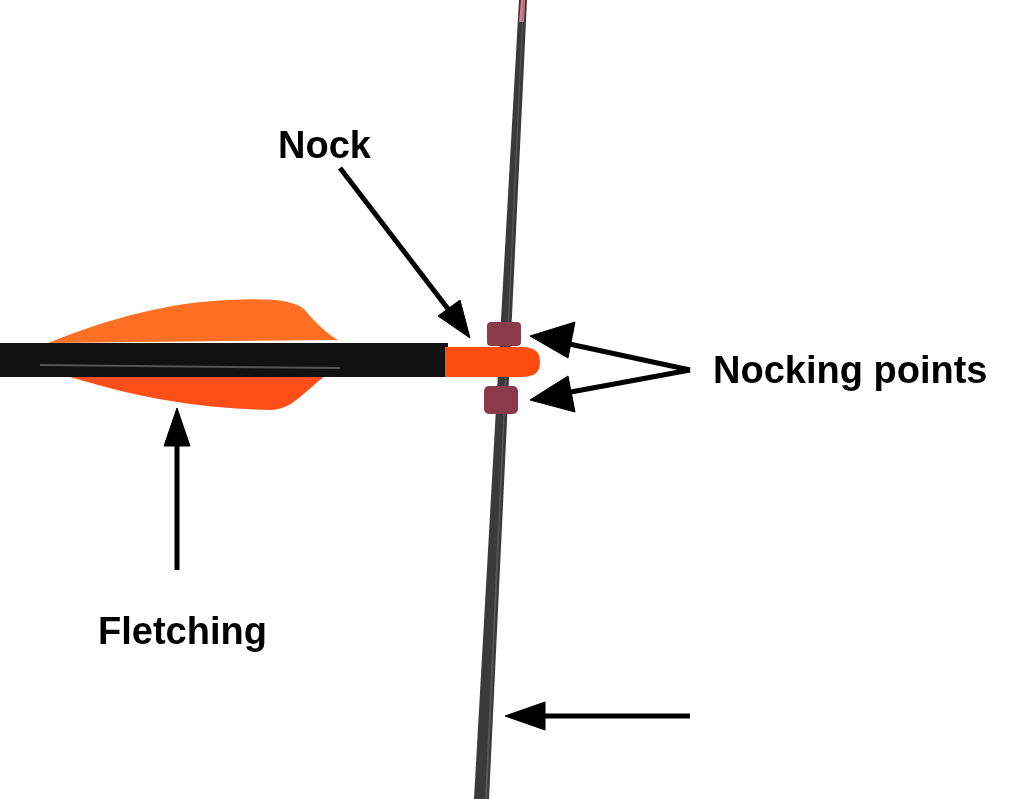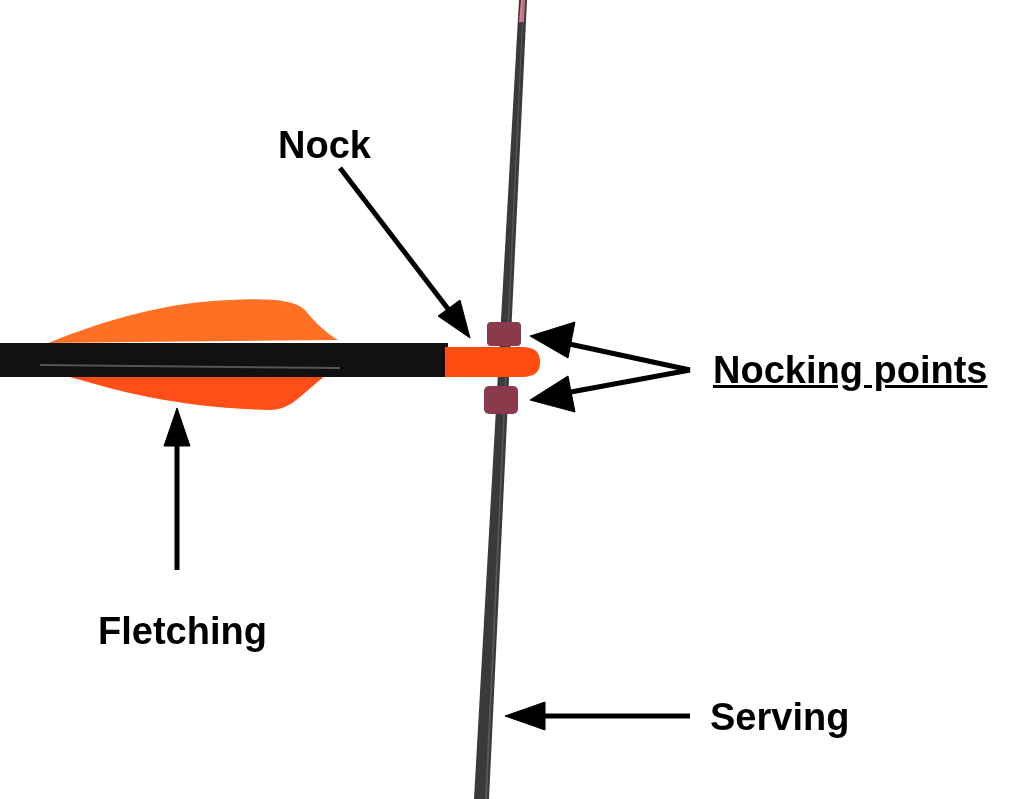--- a/index.html
+++ b/index.html
@@ -54,16 +54,15 @@
 
       <line x1="177" y1="570" x2="177" y2="440" stroke-width="5"></line>
       <polygon points="177,408 164,446 190,446"></polygon>
 
       <line x1="690" y1="716" x2="540" y2="716" stroke-width="5"></line>
       <polygon points="505,716 545,702 545,730"></polygon>
     </g>
   </svg>
 
   <div class="label" style="left:278px; top:126px;">Nock</div>
-  <div class="label" style="left:713px; top:351px;text-decoration:underline;">Nocking points</div>
+  <div class="label" style="left:713px; top:351px;">Nocking points</div>
   <div class="label" style="left:98px; top:612px;">Fletching</div>
-  <div class="label" style="left:710px; top:698px;">Serving</div>
 </div>
 
 </body></html>

